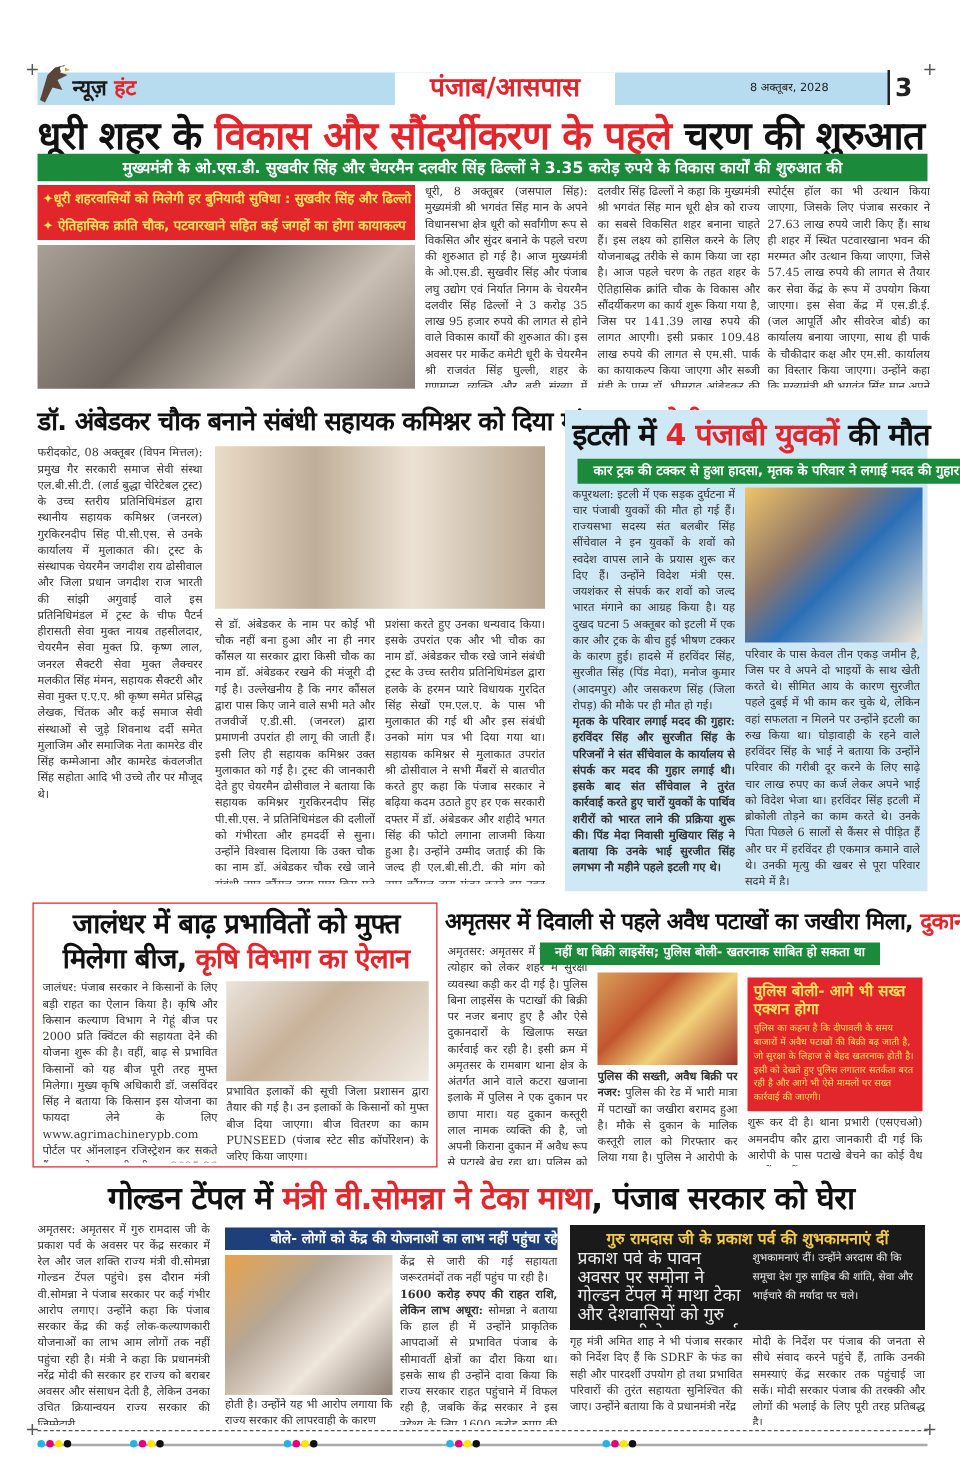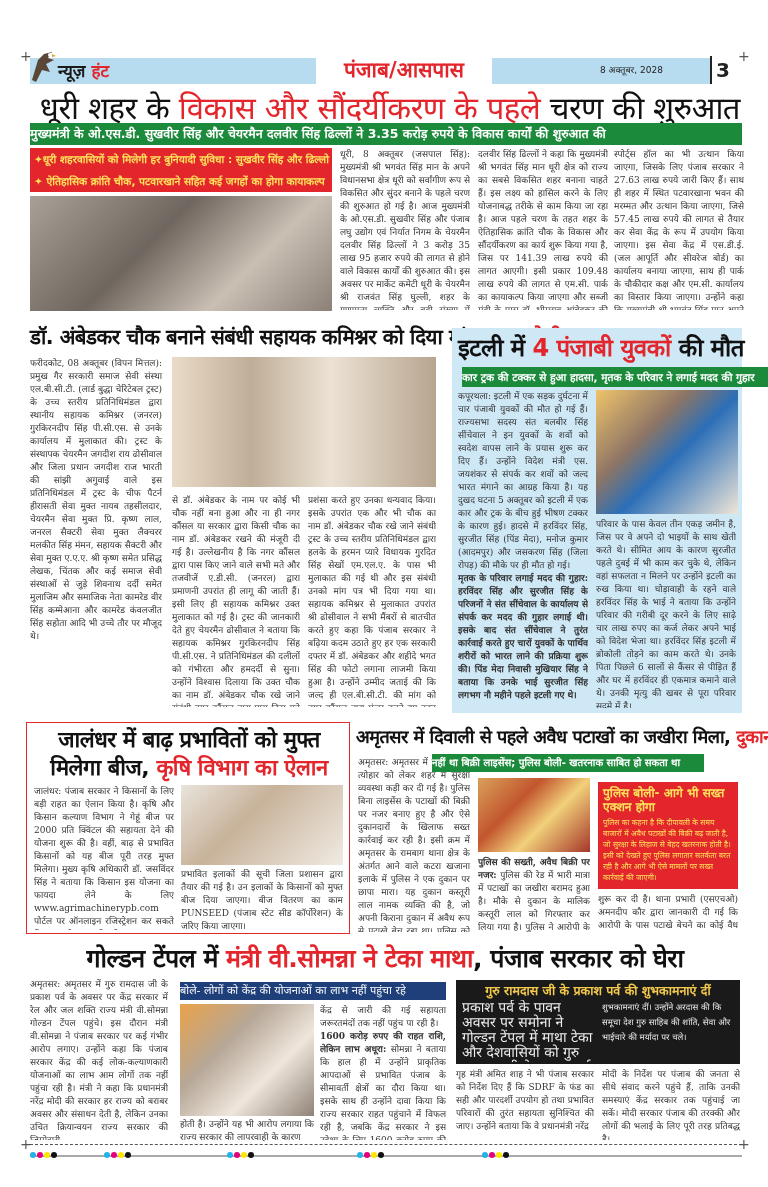--- a/index.html
+++ b/index.html
@@ -10,23 +10,23 @@
 .hdr{left:30px;top:58px;width:462px;height:26px;background:#b7dcef}
 .hdr2{left:316px;top:58px;width:176px;height:26px;background:#fff}
 .hdr3{left:492px;top:58px;width:220px;height:26px;background:#b7dcef}
 .logo-ic{left:30px;top:50px;width:26px;height:34px}
 .logo-t{left:58px;top:58px;font-size:17px;font-weight:bold;color:#1b1b1b;line-height:26px}
 .logo-t span{color:#e3252c}
 .section{left:316px;top:57px;width:176px;text-align:center;font-size:21px;font-weight:bold;color:#e3252c;line-height:26px}
 .date{left:600px;top:63px;font-size:9px;color:#222}
 .pnum{left:710px;top:56px;font-size:20px;font-weight:bold;border-left:2px solid #222;padding-left:4px;line-height:28px}
 
-.h1{left:30px;top:86px;width:710px;text-align:right;font-size:31px;font-weight:normal;color:#111;letter-spacing:-0.5px;white-space:nowrap}
+.h1{left:30px;top:86px;width:710px;text-align:left;font-size:31px;font-weight:bold;color:#111;letter-spacing:-0.5px;white-space:nowrap}
 .red{color:#e3252c}
-.gbar{background:#1b8a3b;color:#fff;font-weight:bold;white-space:nowrap}
+.gbar{background:#1b8a3b;color:#fff;font-weight:bold;text-align:center;white-space:nowrap}
 .rbar{background:#e3252c;color:#fde25b;font-weight:bold}
 .txt{font-size:9px;line-height:13px;color:#333;text-align:justify;font-family:"DejaVu Serif",serif}
 .photo{background:linear-gradient(135deg,#a9a097,#6f665f 40%,#c9bfb3 70%,#8a8077)}
 .h2{font-weight:bold;color:#111;white-space:nowrap;letter-spacing:-0.5px}
 .dash{border-top:1px dashed #555}
 .cmyk{position:absolute;top:1152px;height:8px;display:flex;gap:1px}
 .cmyk i{display:block;width:6px;height:6px;border-radius:50%}
 </style>
 </head>
 <body>
@@ -88,21 +88,21 @@
 <div class="abs photo" style="left:478px;top:778px;width:112px;height:74px;background:linear-gradient(135deg,#d9a05a,#c2562e 35%,#f2d07a 60%,#a5362a)"></div>
 <div class="abs txt" style="left:478px;top:856px;width:112px;height:76px;overflow:hidden"><b>पुलिस की सख्ती, अवैध बिक्री पर नजर:</b><span> पुलिस की रेड में भारी मात्रा में पटाखों का जखीरा बरामद हुआ है। मौके से दुकान के मालिक कस्तूरी लाल को गिरफ्तार कर लिया गया है। पुलिस ने आरोपी के खिलाफ मामला दर्ज कर जांच</span></div>
 <div class="abs rbar" style="left:598px;top:782px;width:140px;height:107px;padding:4px 5px;overflow:hidden">
   <div style="font-size:12px;line-height:14px;color:#fde25b">पुलिस बोली- आगे भी सख्त एक्शन होगा</div>
   <div style="font-size:7.5px;line-height:11px;color:#fde25b;font-weight:normal;margin-top:3px">पुलिस का कहना है कि दीपावली के समय बाजारों में अवैध पटाखों की बिक्री बढ़ जाती है, जो सुरक्षा के लिहाज से बेहद खतरनाक होती है। इसी को देखते हुए पुलिस लगातार सतर्कता बरत रही है और आगे भी ऐसे मामलों पर सख्त कार्रवाई की जाएगी।</div>
 </div>
 <div class="abs txt" style="left:598px;top:893px;width:140px;height:40px;overflow:hidden">शुरू कर दी है। थाना प्रभारी (एसएचओ) अमनदीप कौर द्वारा जानकारी दी गई कि आरोपी के पास पटाखे बेचने का कोई वैध लाइसेंस नहीं था।</div>
 
 <div class="abs h2" style="left:30px;top:940px;width:710px;text-align:center;font-size:25px"><span>गोल्डन टेंपल में </span><span class="red">मंत्री वी.सोमन्ना ने टेका माथा</span><span>, पंजाब सरकार को घेरा</span></div>
 <div class="abs txt" style="left:30px;top:978px;width:138px;height:162px;overflow:hidden">अमृतसर: अमृतसर में गुरु रामदास जी के प्रकाश पर्व के अवसर पर केंद्र सरकार में रेल और जल शक्ति राज्य मंत्री वी.सोमन्ना गोल्डन टेंपल पहुंचे। इस दौरान मंत्री वी.सोमन्ना ने पंजाब सरकार पर कई गंभीर आरोप लगाए। उन्होंने कहा कि पंजाब सरकार केंद्र की कई लोक-कल्याणकारी योजनाओं का लाभ आम लोगों तक नहीं पहुंचा रही है। मंत्री ने कहा कि प्रधानमंत्री नरेंद्र मोदी की सरकार हर राज्य को बराबर अवसर और संसाधन देती है, लेकिन उनका उचित क्रियान्वयन राज्य सरकार की जिम्मेदारी</div>
-<div class="abs" style="left:180px;top:982px;width:266px;height:18px;background:#1f3f7a;color:#fff;font-weight:normal;font-size:11px;line-height:18px;text-align:left;white-space:nowrap">बोले- लोगों को केंद्र की योजनाओं का लाभ नहीं पहुंचा रहे</div>
+<div class="abs" style="left:180px;top:982px;width:266px;height:18px;background:#1f3f7a;color:#fff;font-weight:bold;font-size:11px;line-height:18px;text-align:right;white-space:nowrap">बोले- लोगों को केंद्र की योजनाओं का लाभ नहीं पहुंचा रहे</div>
 <div class="abs photo" style="left:180px;top:1004px;width:134px;height:112px;background:linear-gradient(135deg,#e9a24a,#b6a797 35%,#efe6dc 65%,#8f8276)"></div>
 <div class="abs txt" style="left:180px;top:1118px;width:134px;height:26px;overflow:hidden">होती है। उन्होंने यह भी आरोप लगाया कि राज्य सरकार की लापरवाही के कारण</div>
 <div class="abs txt" style="left:320px;top:1004px;width:126px;height:136px;overflow:hidden"><span>केंद्र से जारी की गई सहायता जरूरतमंदों तक नहीं पहुंच पा रही है।</span><br><b>1600 करोड़ रुपए की राहत राशि, लेकिन लाभ अधूरा:</b><span> सोमन्ना ने बताया कि हाल ही में उन्होंने प्राकृतिक आपदाओं से प्रभावित पंजाब के सीमावर्ती क्षेत्रों का दौरा किया था। इसके साथ ही उन्होंने दावा किया कि राज्य सरकार राहत पहुंचाने में विफल रही है, जबकि केंद्र सरकार ने इस उद्देश्य के लिए 1600 करोड़ रुपए की राशि जारी की है। केंद्रीय</span></div>
 <div class="abs" style="left:456px;top:980px;width:284px;height:84px;background:#1a1a1a"></div>
 <div class="abs" style="left:456px;top:982px;width:284px;text-align:center;color:#f2c94c;font-weight:bold;font-size:12.5px;white-space:nowrap">गुरु रामदास जी के प्रकाश पर्व की शुभकामनाएं दीं</div>
 <div class="abs" style="left:462px;top:1000px;width:134px;height:62px;color:#eee;font-size:14px;line-height:15px;overflow:hidden">प्रकाश पर्व के पावन अवसर पर समोना ने गोल्डन टेंपल में माथा टेका और देशवासियों को गुरु रामदास जी के प्रकाश पर्व की</div>
 <div class="abs" style="left:602px;top:1000px;width:134px;height:62px;color:#eee;font-size:8.5px;line-height:15px;overflow:hidden">शुभकामनाएं दीं। उन्होंने अरदास की कि समूचा देश गुरु साहिब की शांति, सेवा और भाईचारे की मर्यादा पर चले।</div>
 <div class="abs txt" style="left:456px;top:1068px;width:138px;height:72px;overflow:hidden">गृह मंत्री अमित शाह ने भी पंजाब सरकार को निर्देश दिए हैं कि SDRF के फंड का सही और पारदर्शी उपयोग हो तथा प्रभावित परिवारों की तुरंत सहायता सुनिश्चित की जाए। उन्होंने बताया कि वे प्रधानमंत्री नरेंद्र</div>
 <div class="abs txt" style="left:602px;top:1068px;width:138px;height:72px;overflow:hidden">मोदी के निर्देश पर पंजाब की जनता से सीधे संवाद करने पहुंचे हैं, ताकि उनकी समस्याएं केंद्र सरकार तक पहुंचाई जा सकें। मोदी सरकार पंजाब की तरक्की और लोगों की भलाई के लिए पूरी तरह प्रतिबद्ध है।</div>
 

